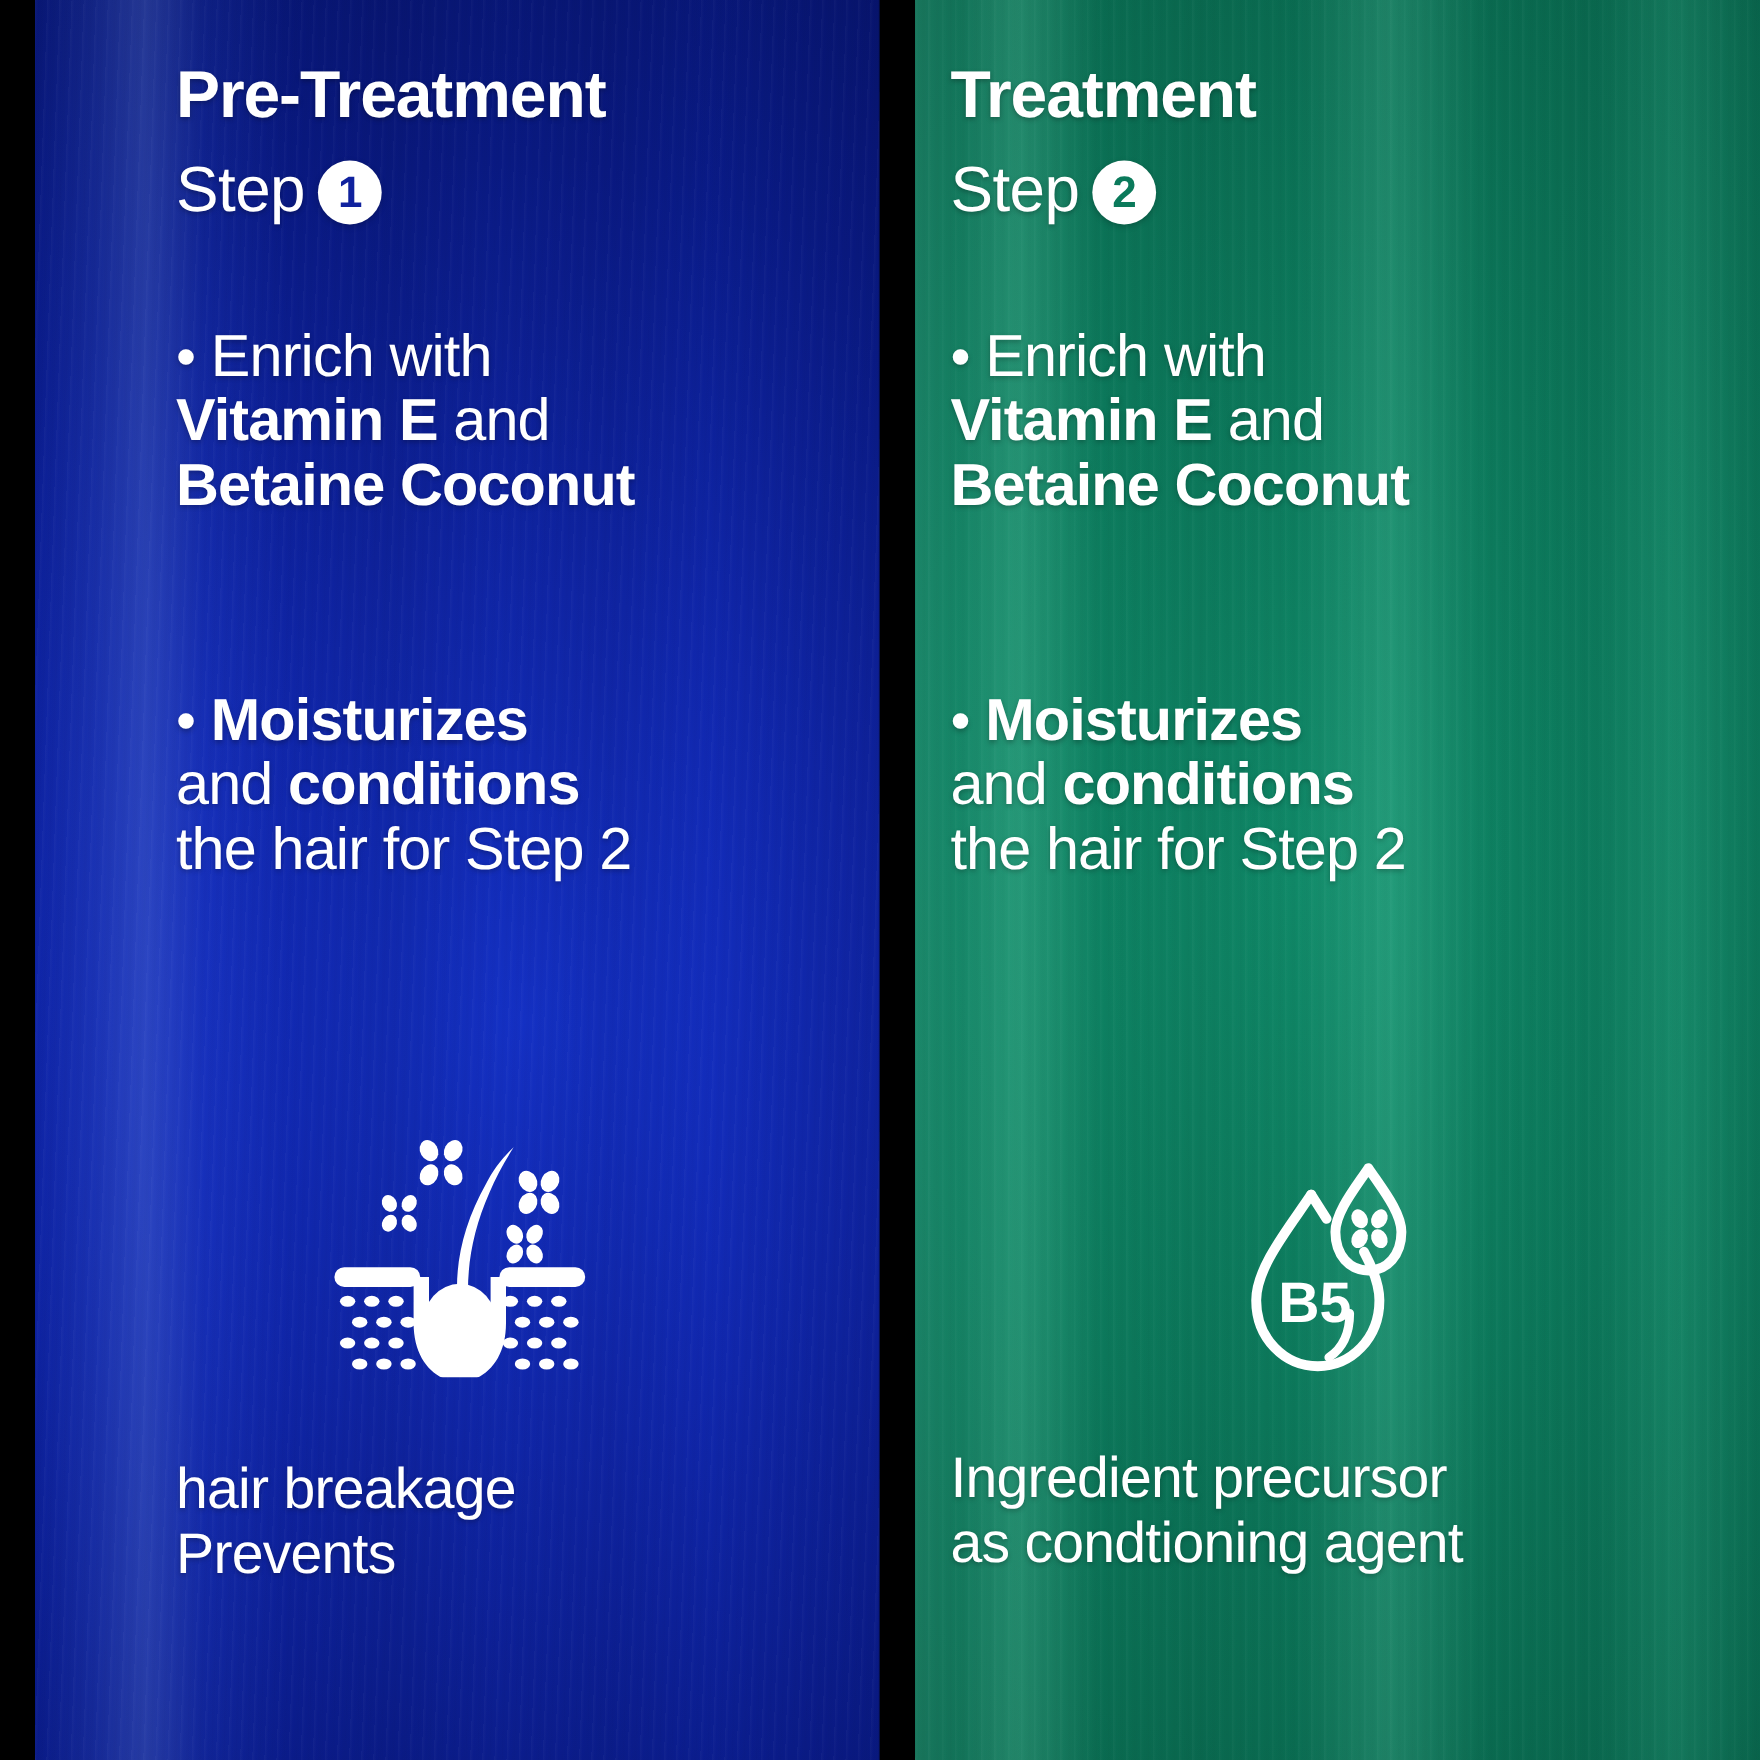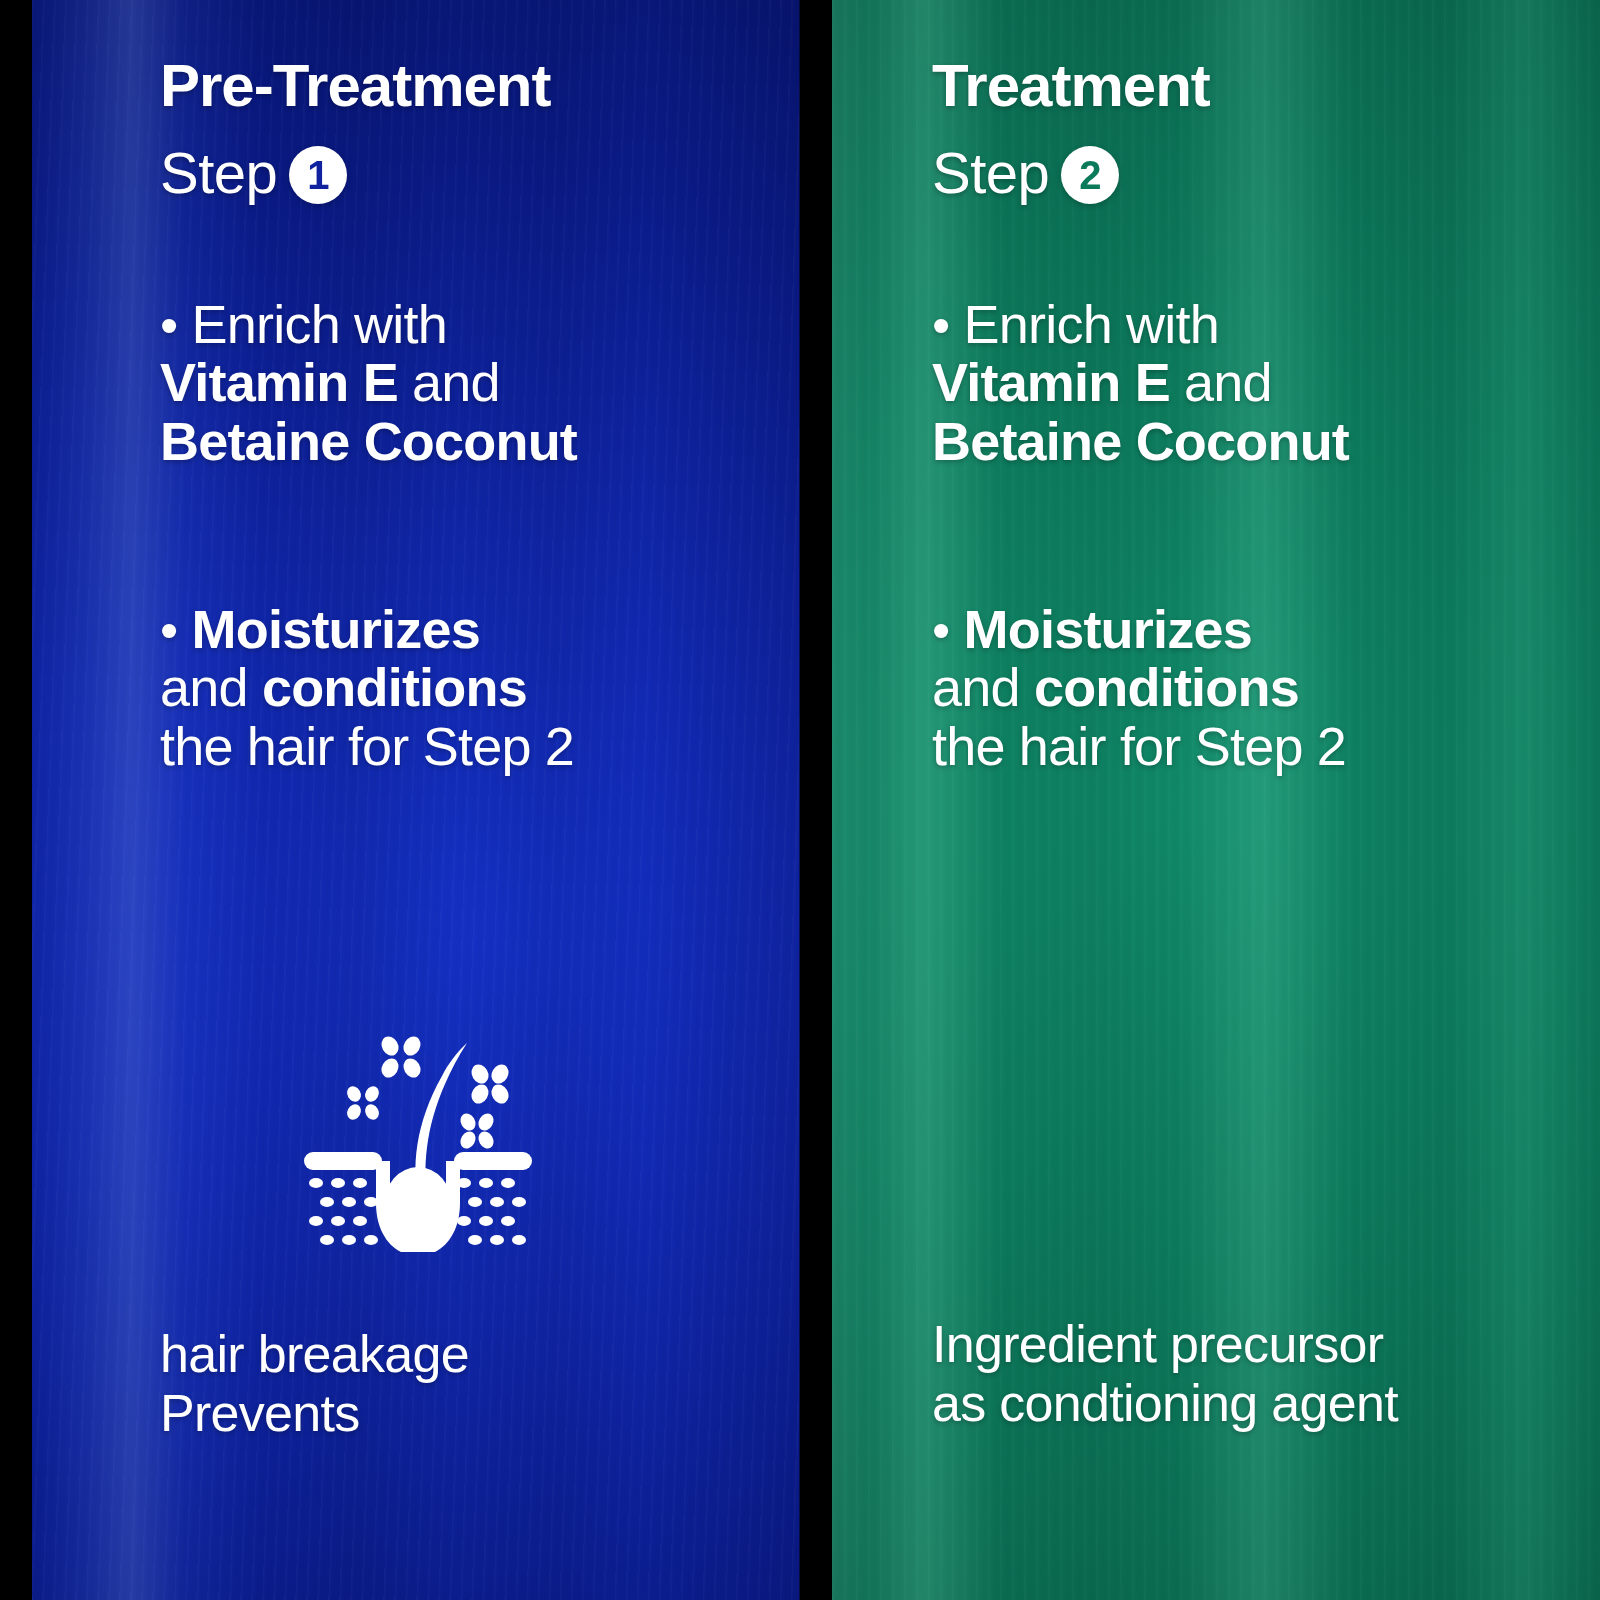--- a/index.html
+++ b/index.html
@@ -110,21 +110,21 @@
     background:rgba(0,0,0,.45);
     z-index:5;
   }
 
   .content{
     position:relative;
     z-index:3;
     width:100%; height:100%;
     padding:0 28px 0 128px;
   }
-  .panel-green .content{ padding-left:100px; padding-right:20px; }
+  .panel-green .content{ padding-left:32px; padding-right:20px; }
 
   
   .title{
     position:absolute;
     top:56px;
     font-size:60px;
     font-weight:700;
     letter-spacing:-1px;
     line-height:1.0;
     white-space:nowrap;
@@ -159,21 +159,21 @@
 
   
   .bullet-block{
     position:absolute;
     font-size:54px;
     line-height:1.08;
     letter-spacing:-.8px;
     text-shadow:0 2px 5px rgba(0,0,0,.25);
   }
   .bullet-1{ top:295px; }
-  .bullet-2{ top:600px; }
+  .bullet-2{ top:626px; }
   .bullet-block .dot{ font-size:52px; }
   .bullet-block b{ font-weight:700; }
   .bullet-block .ln{ display:block; white-space:nowrap; }
 
   
   .icon-wrap{
     position:absolute;
     left:0; right:0;
     display:flex; justify-content:center;
   }
@@ -326,20 +326,50 @@
 
       <div class="bullet-block bullet-2">
         <span class="ln">
           <span class="dot">•</span>
           <b>Moisturizes</b>
         </span>
         <span class="ln">and <b>conditions</b></span>
         <span class="ln">the hair for Step 2</span>
       </div>
 
+      <div class="icon-wrap icon-green-wrap">
+        <svg width="176" height="200" viewBox="0 0 176 200">
+          <g fill="none" stroke="#ffffff" stroke-width="9" stroke-linecap="round" stroke-linejoin="round">
+
+            <path d="M64 36
+                     C44 66 14 102 14 132
+                     C14 167 40 192 70 192
+                     C100 192 126 167 126 132
+                     C126 118 120 103 112 88"></path>
+            <path d="M64 36 L78 58"></path>
+
+            <path d="M116 12
+                     C104 30 86 52 86 70
+                     C86 91 99 105 116 105
+                     C133 105 146 91 146 70
+                     C146 52 128 30 116 12 Z"></path>
+          </g>
+
+          <text x="34" y="152" font-family="Liberation Sans, sans-serif" font-size="52" font-weight="700" fill="#ffffff">B5</text>
+
+          <path d="M99 144 C99 163 92 176 80 184" fill="none" stroke="#ffffff" stroke-width="8" stroke-linecap="round"></path>
+
+          <g fill="#ffffff">
+            <ellipse cx="108" cy="58" rx="7" ry="9" transform="rotate(-30 108 58)"></ellipse>
+            <ellipse cx="126" cy="58" rx="7" ry="9" transform="rotate(30 126 58)"></ellipse>
+            <ellipse cx="108" cy="76" rx="7" ry="9" transform="rotate(30 108 76)"></ellipse>
+            <ellipse cx="126" cy="76" rx="7" ry="9" transform="rotate(-30 126 76)"></ellipse>
+          </g>
+        </svg>
+      </div>
 
       <div class="caption caption-green">
         <span class="ln">Ingredient precursor</span>
         <span class="ln">as condtioning agent</span>
       </div>
 
     </div>
   </section>
 
 </div>

